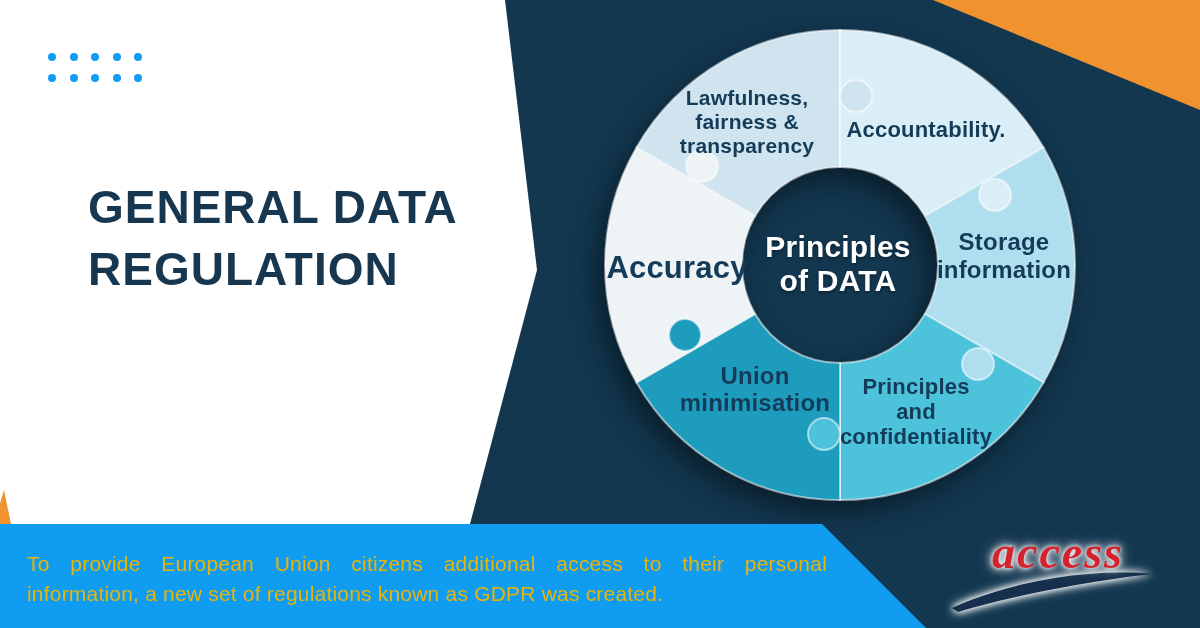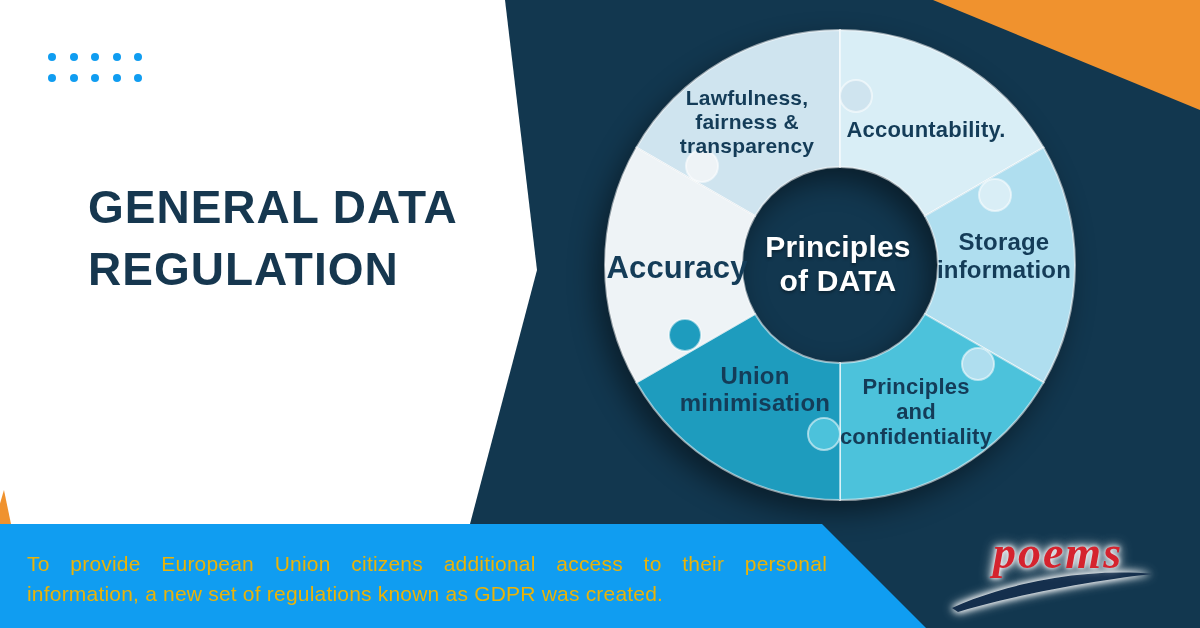--- a/index.html
+++ b/index.html
@@ -133,16 +133,16 @@
   <div class="footer-bar"></div>
   <div class="footer-text">
     <div class="l1">To provide European Union citizens additional access to their personal</div>
     <div class="l2">information, a new set of regulations known as GDPR was created.</div>
   </div>
 
   <div class="poems">
     <svg class="swoosh" viewBox="0 0 220 55">
       <path d="M4,46 C60,20 140,6 204,12 C150,18 70,32 10,50 Z" fill="#152F4D"></path>
     </svg>
-    <div class="word">poems</div>
+    <div class="word">access</div>
   </div>
 
 </div>
 
 </body></html>

